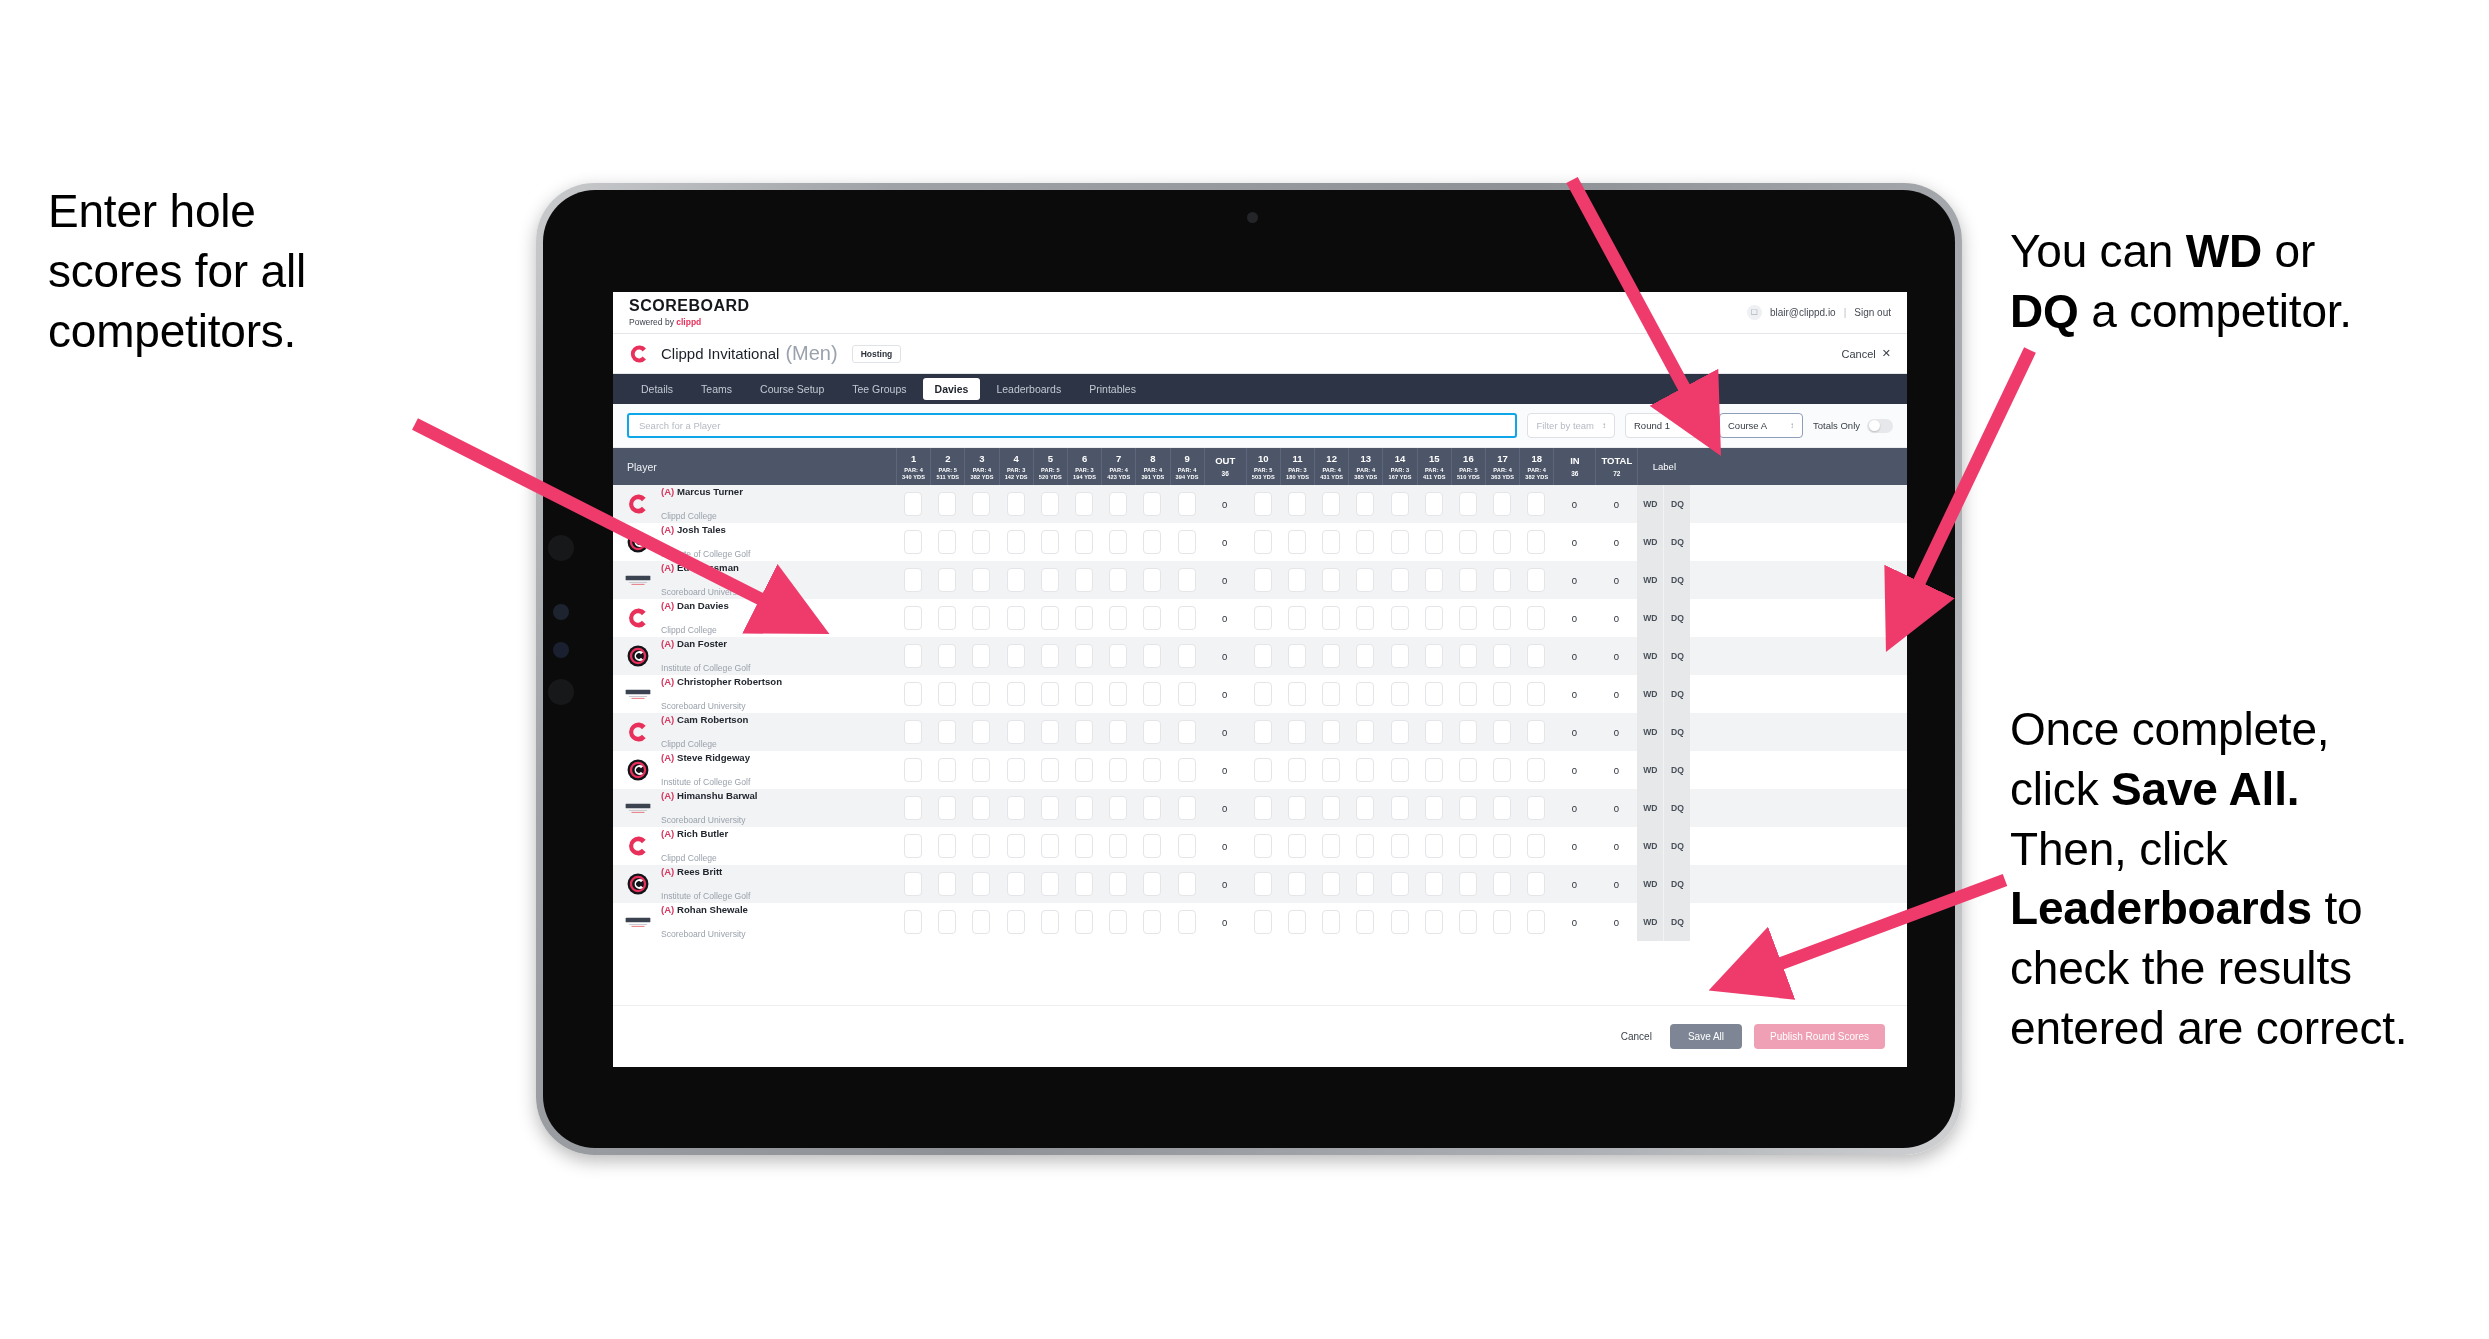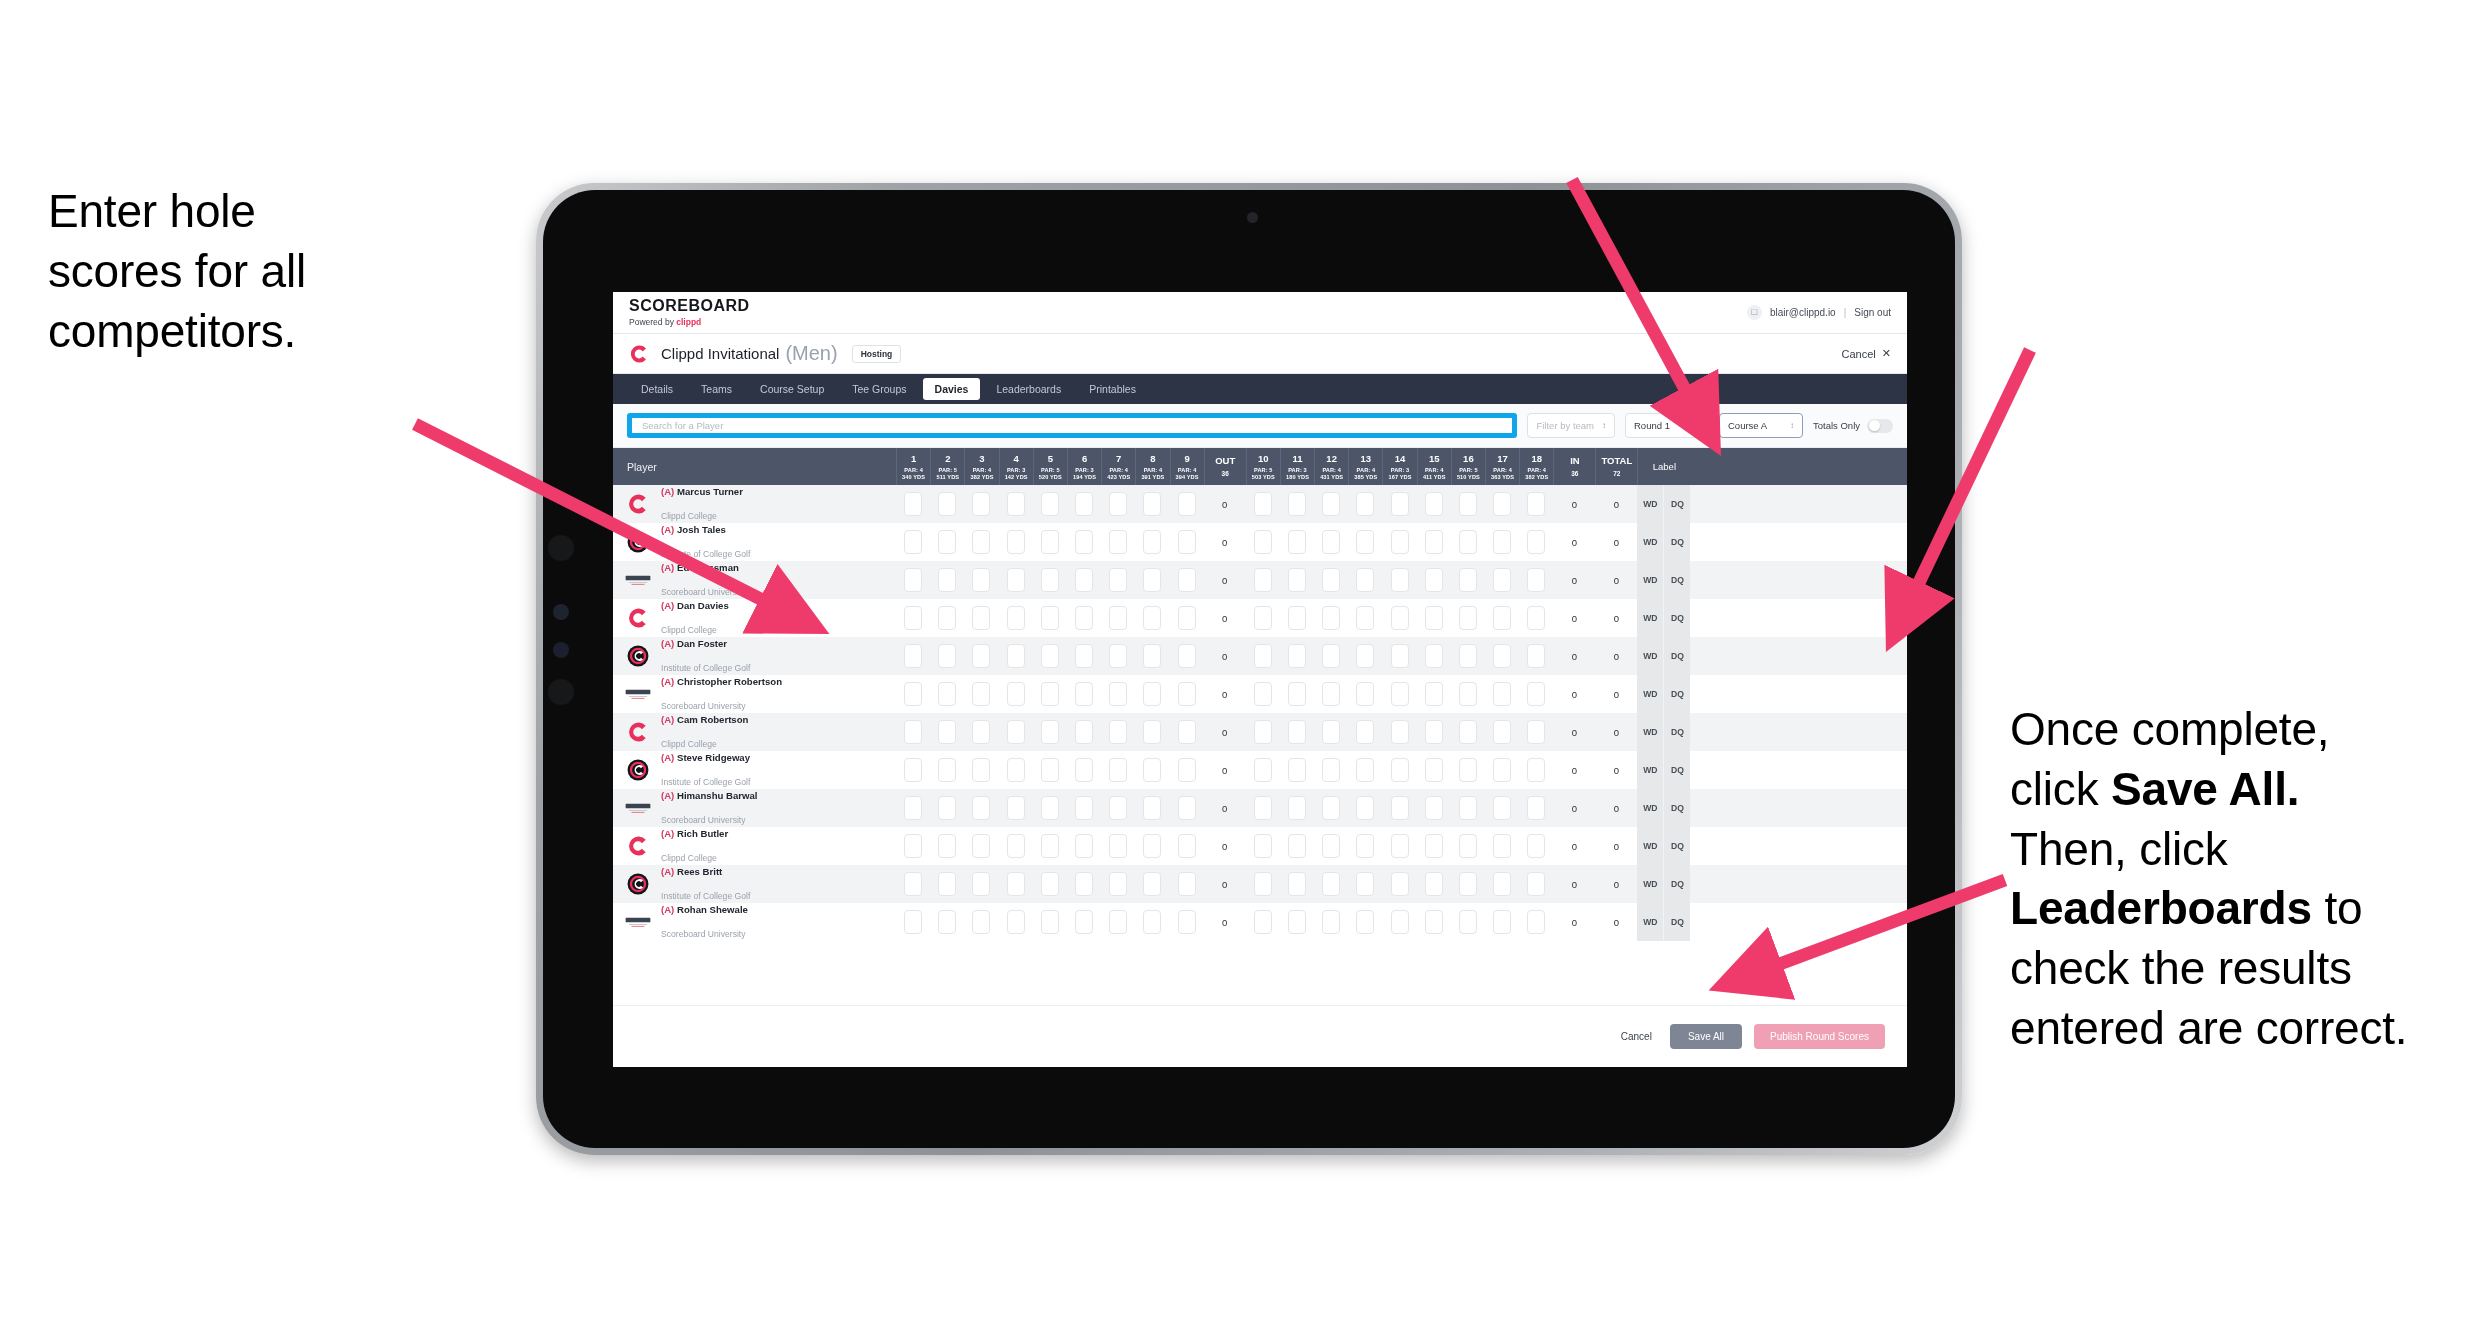--- a/index.html
+++ b/index.html
@@ -95,21 +95,21 @@
   .tbar-right { margin-left:auto; display:flex; align-items:center; gap:6px; font-size:11px; color:#3b4049; cursor:pointer;}
 
   
   .stabs { height: 30px; background:#2c3446; display:flex; align-items:center; padding: 0 16px; gap: 4px; }
   .stab { font-size:10.5px; color:#c3c9d3; padding: 5px 12px; border-radius:3px; cursor:pointer; }
   .stab.active { background:#ffffff; color:#1d222b; font-weight:600; }
 
   
   .filters { height: 44px; background:#fafbfc; display:flex; align-items:center; padding: 0 14px; gap:10px; border-bottom:1px solid #e9ebee;}
   .search-box {
-    flex: 1; height: 25px; background:#fff; border:5px solid #0ea5e9; border-radius:3px;
+    flex: 1; height: 25px; background:#fff; border:2px solid #0ea5e9; border-radius:3px;
     display:flex; align-items:center; padding-left:10px; font-size:9.5px; color:#b5bac2;
   }
   .selectish {
     height: 25px; min-width: 84px; background:#fff; border:1px solid #dde0e5; border-radius:4px;
     display:flex; align-items:center; justify-content:space-between; padding: 0 8px; font-size:9.5px; color:#343a44; cursor:pointer;
   }
   .selectish.ph { color:#b5bac2; }
   .selectish.hl { border-color:#8e9db8; }
   .chev { font-size:8px; color:#9aa1ab; margin-left:8px; line-height:1; }
   .toggle-wrap { display:flex; align-items:center; gap:7px; font-size:9.5px; color:#3b4049; }
@@ -1274,20 +1274,22 @@
     </defs>
     <line x1="1572" y1="180" x2="1700" y2="417" stroke="#ee3b6b" stroke-width="13" marker-end="url(#ah)"></line>
     <line x1="415" y1="424" x2="790" y2="614" stroke="#ee3b6b" stroke-width="13" marker-end="url(#ah)"></line>
     <line x1="2030" y1="350" x2="1905" y2="612" stroke="#ee3b6b" stroke-width="13" marker-end="url(#ah)"></line>
     <line x1="2005" y1="880" x2="1750" y2="975" stroke="#ee3b6b" stroke-width="13" marker-end="url(#ah)"></line>
   </svg>
 
   <div class="anno" id="anno-left">Enter hole
 scores for all
 competitors.</div>
+  <div class="anno" id="anno-wd">You can <b>WD</b> or
+<b>DQ</b> a competitor.</div>
   <div class="anno" id="anno-save">Once complete,
 click <b>Save All.</b>
 Then, click
 <b>Leaderboards</b> to
 check the results
 entered are correct.</div>
 
 </div>
 
 </body></html>

